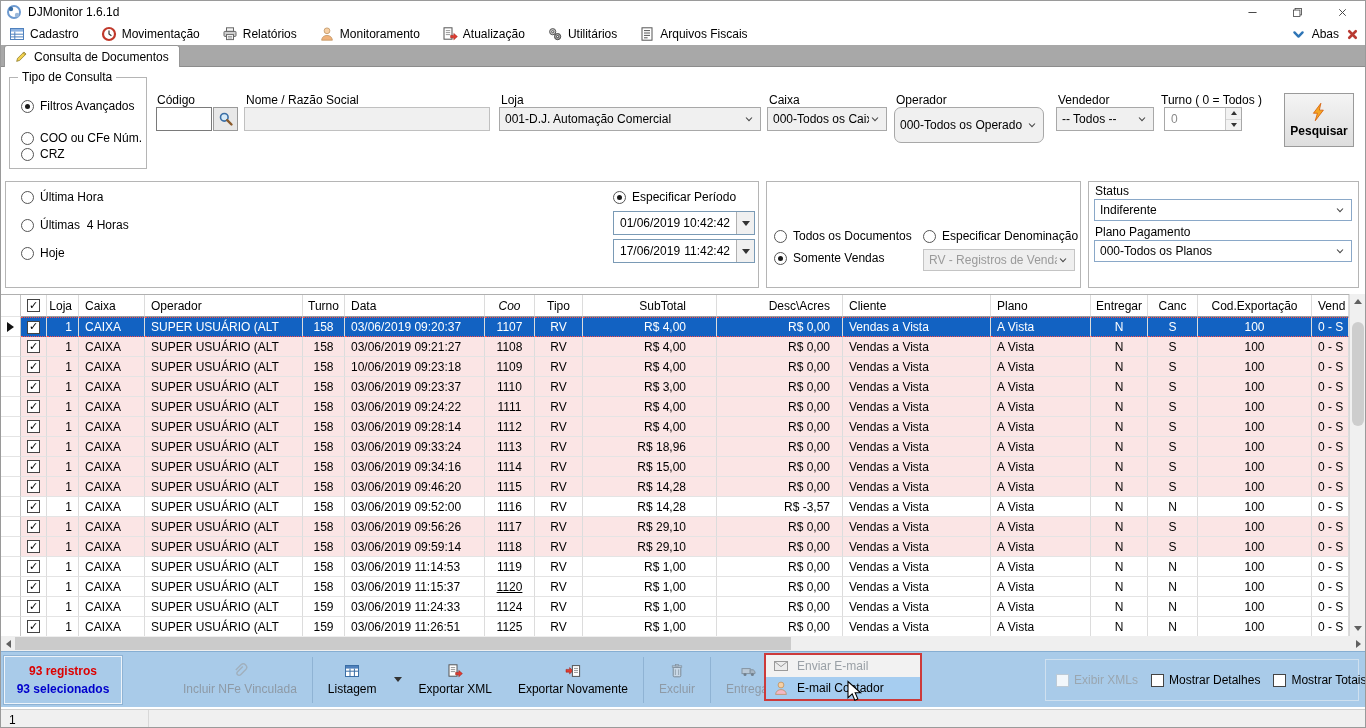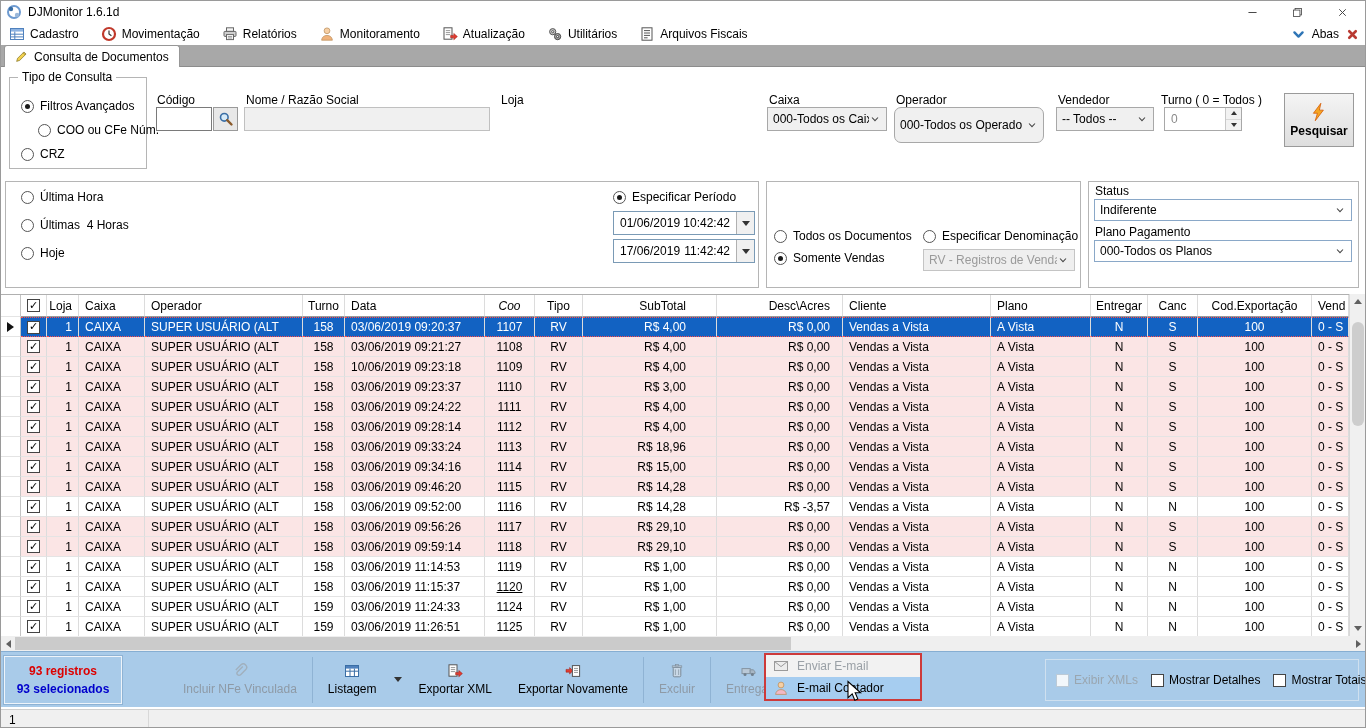--- a/index.html
+++ b/index.html
@@ -264,20 +264,28 @@
           <circle cx="6.3" cy="6.3" r="3.8" fill="#d6eaf8" stroke="#3a6ea5" stroke-width="1.6"></circle>
           <line x1="9.2" y1="9.2" x2="13.5" y2="13.5" stroke="#8a5a2b" stroke-width="2.4" stroke-linecap="round"></line>
         </svg>
       </span>
     </div>
 
   <span class="flabel" style="left:245px;top:92px;">Nome / Razão Social</span>
   <div class="tinput disabled" style="left:243px;top:106px;width:246px;height:24px;"><span></span></div>
 
   <span class="flabel" style="left:500px;top:92px;">Loja</span>
+  <div class="combo" style="left:498px;top:106px;width:262px;height:24px;">
+    <span class="cval">001-D.J. Automação Comercial</span>
+    <span class="icon chev">
+        <svg viewBox="0 0 16 16">
+          <path d="M4 6l4 4.2L12 6" fill="none" stroke="#444" stroke-width="1.4"></path>
+        </svg>
+      </span>
+  </div>
 
   <span class="flabel" style="left:768px;top:92px;">Caixa</span>
   <div class="combo" style="left:766px;top:106px;width:120px;height:24px;">
     <span class="cval">000-Todos os Caixa:</span>
     <span class="icon chev">
         <svg viewBox="0 0 16 16">
           <path d="M4 6l4 4.2L12 6" fill="none" stroke="#444" stroke-width="1.4"></path>
         </svg>
       </span>
   </div>
@@ -893,20 +901,20 @@
     <span class="sb-cell1">1</span>
   </div>
 
   <div id="cursor">
     <svg width="18" height="24" viewBox="0 0 18 24">
         <path d="M2 1.5v16.2l4.2-3.8 2.6 6.3 3-1.3-2.6-6.1h5.4z" fill="#fff" stroke="#000" stroke-width="1.1"></path>
       </svg>
   </div>
 
 <div class="radio-row" style="left: 20px; top: 98px;"><span class="radio checked"></span><span>Filtros Avançados</span></div>
-    <div class="radio-row" style="left: 20px; top: 122px; margin-left: 17px;"><span class="radio"></span><span>COO ou CFe Núm.</span></div>
+    <div class="radio-row" style="left: 20px; top: 130px;"><span class="radio"></span><span>COO ou CFe Núm.</span></div>
     <div class="radio-row" style="left: 20px; top: 146px;"><span class="radio"></span><span>CRZ</span></div>
     <div class="radio-row" style="left: 20px; top: 189px;"><span class="radio"></span><span>Última Hora</span></div>
     <div class="radio-row" style="left: 20px; top: 217px;"><span class="radio"></span><span>Últimas  4 Horas</span></div>
     <div class="radio-row" style="left: 20px; top: 245px;"><span class="radio"></span><span>Hoje</span></div>
     <div class="radio-row" style="left: 773px; top: 228px;"><span class="radio"></span><span>Todos os Documentos</span></div>
     <div class="radio-row" style="left: 773px; top: 250px;"><span class="radio checked"></span><span>Somente Vendas</span></div>
   </div>
 
 </body></html>

